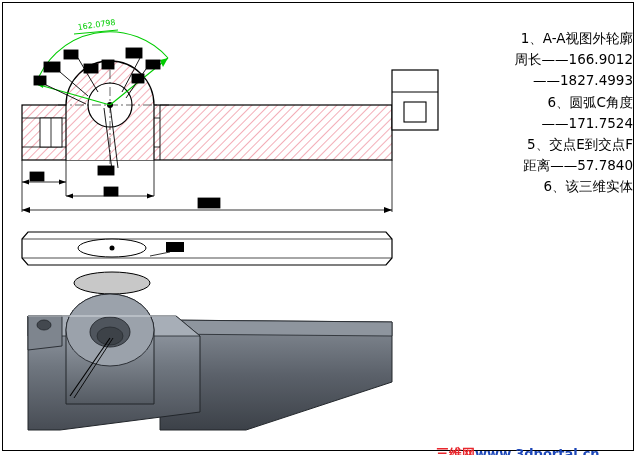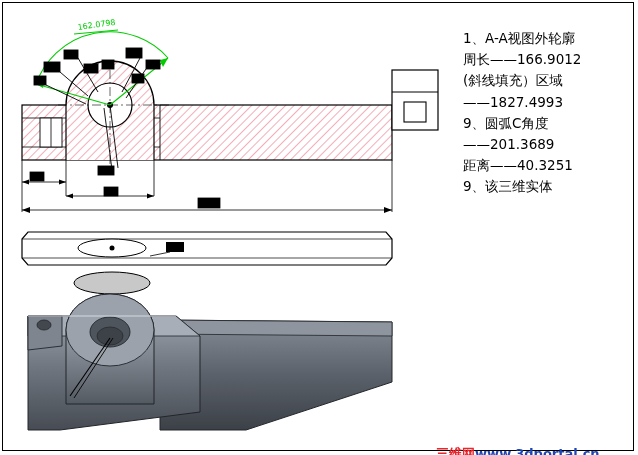--- a/index.html
+++ b/index.html
@@ -2,21 +2,21 @@
 <html><head>
 <meta charset="utf-8">
 <style>
   html,body{margin:0;padding:0;background:#ffffff;}
   body{font-family:"DejaVu Sans","Liberation Sans",sans-serif;}
   #page{position:relative;width:638px;height:455px;background:#ffffff;overflow:hidden;}
   #frame{position:absolute;left:2px;top:2px;width:632px;height:449px;border:1px solid #000;box-sizing:border-box;}
 
   
   #notes{position:absolute;left:463px;top:28px;width:170px;}
-  #notes .line{font-family:"DejaVu Sans","Liberation Sans",sans-serif;font-size:13.5px;color:#000;line-height:21.2px;letter-spacing:0px;white-space:pre;}
+  #notes .line{font-family:"DejaVu Sans","Liberation Sans",sans-serif;font-size:13.5px;color:#000;line-height:21.2px;letter-spacing:0px;white-space:pre;text-align:right;}
 
   
   #wm{position:absolute;left:418px;top:430px;font-size:13px;font-weight:bold;color:#e8262c;white-space:pre;}
   #wm .b{color:#1c46b8;}
 
   svg{position:absolute;left:0;top:0;overflow:visible;}
 </style>
 </head>
 <body>
 
@@ -167,25 +167,25 @@
       <path d="M 28 316 L 176 316" stroke="#d5dae0" stroke-width="1.2" fill="none"></path>
 
       <line x1="110" y1="338" x2="70" y2="396" stroke="#000" stroke-width="1.1"></line>
       <line x1="113" y1="338" x2="74" y2="398" stroke="#000" stroke-width="0.9"></line>
     </g>
   </svg>
 
   <div id="notes">
     <div class="line">1、A-A视图外轮廓</div>
     <div class="line">周长——166.9012</div>
-    <div class="line">(斜线填充）区域</div>
     <div class="line">——1827.4993</div>
-    <div class="line">9、圆弧C角度</div>
-    <div class="line">——201.3689</div>
-    <div class="line">距离——40.3251</div>
-    <div class="line">9、该三维实体</div>
+    <div class="line">6、圆弧C角度</div>
+    <div class="line">——171.7524</div>
+    <div class="line">5、交点E到交点F</div>
+    <div class="line">距离——57.7840</div>
+    <div class="line">6、该三维实体</div>
   </div>
 
   <div id="wm">
     <span>三维网</span><span class="b">www.3dportal.cn</span>
   </div>
 
 </div>
 
 </body></html>

